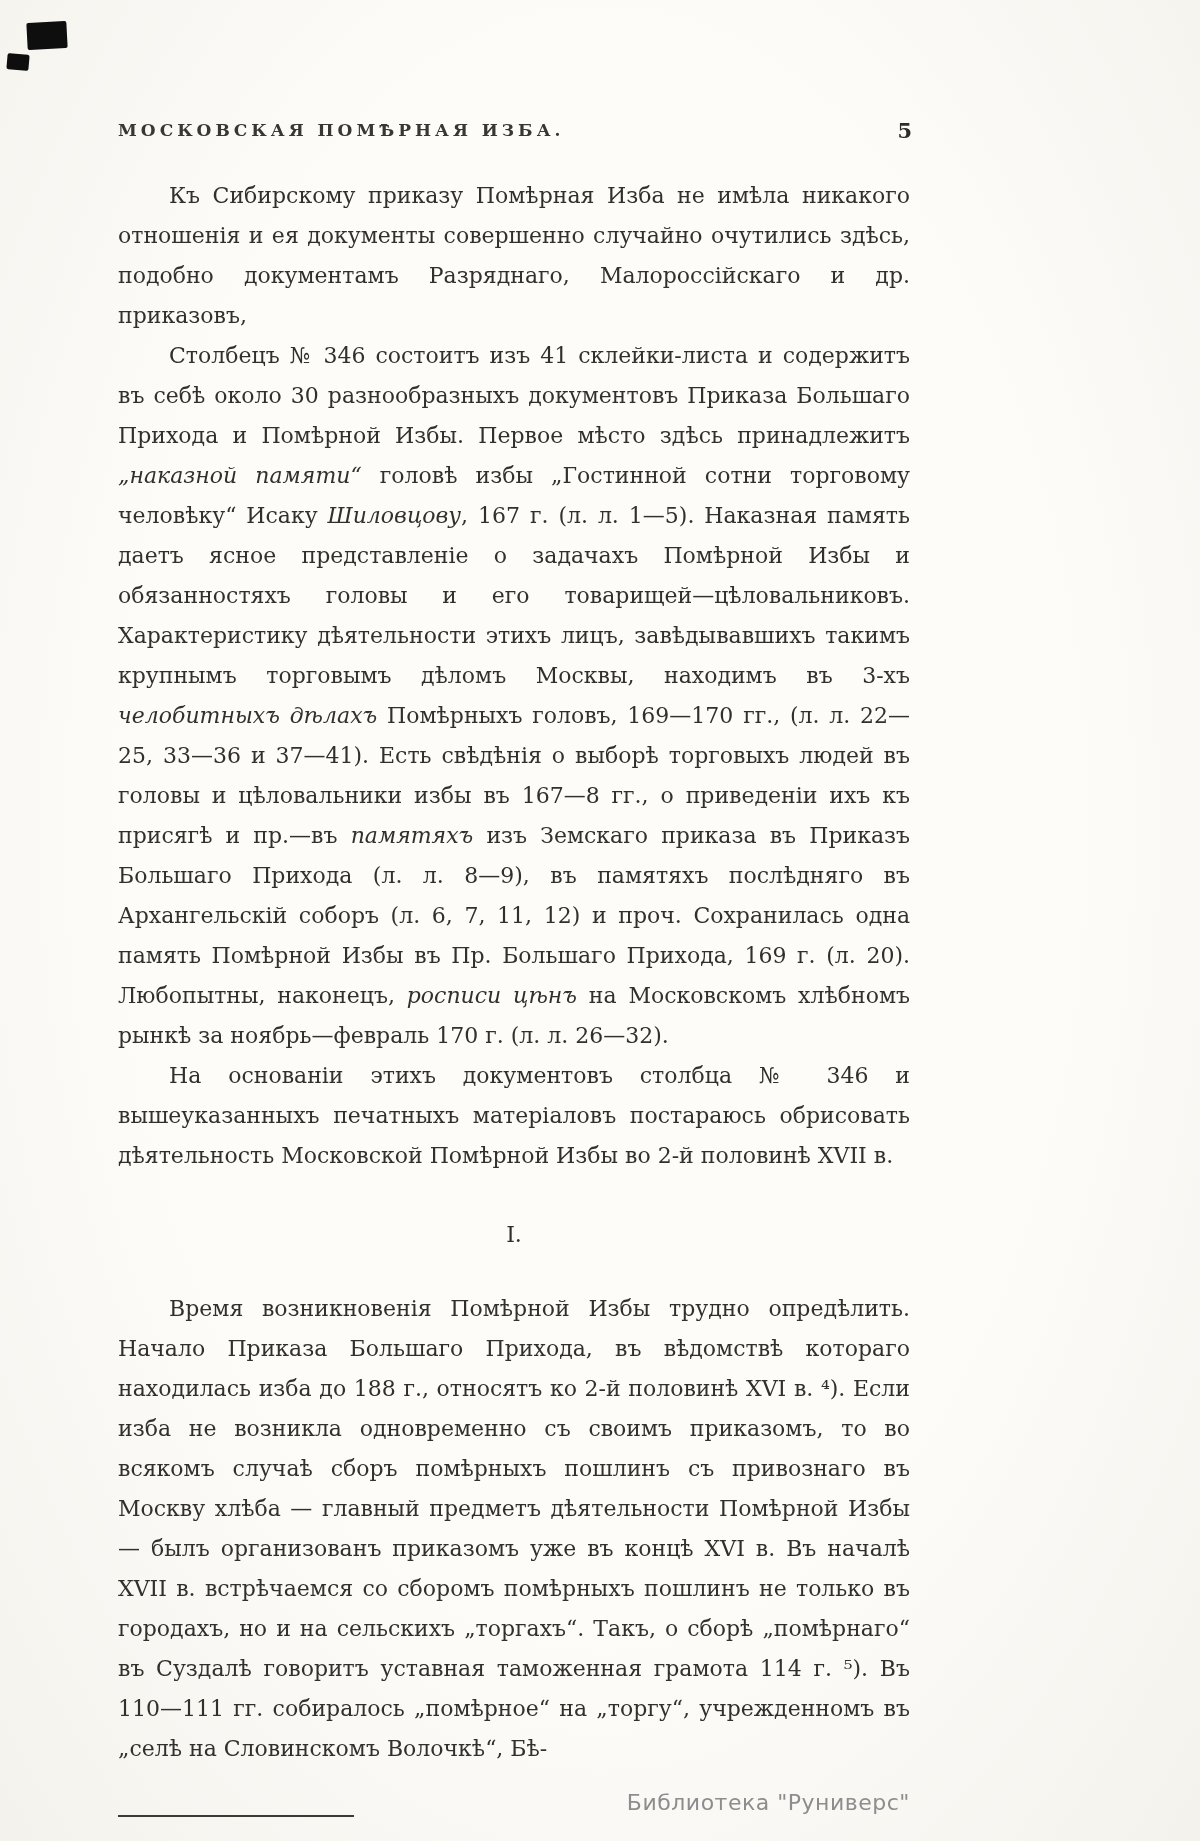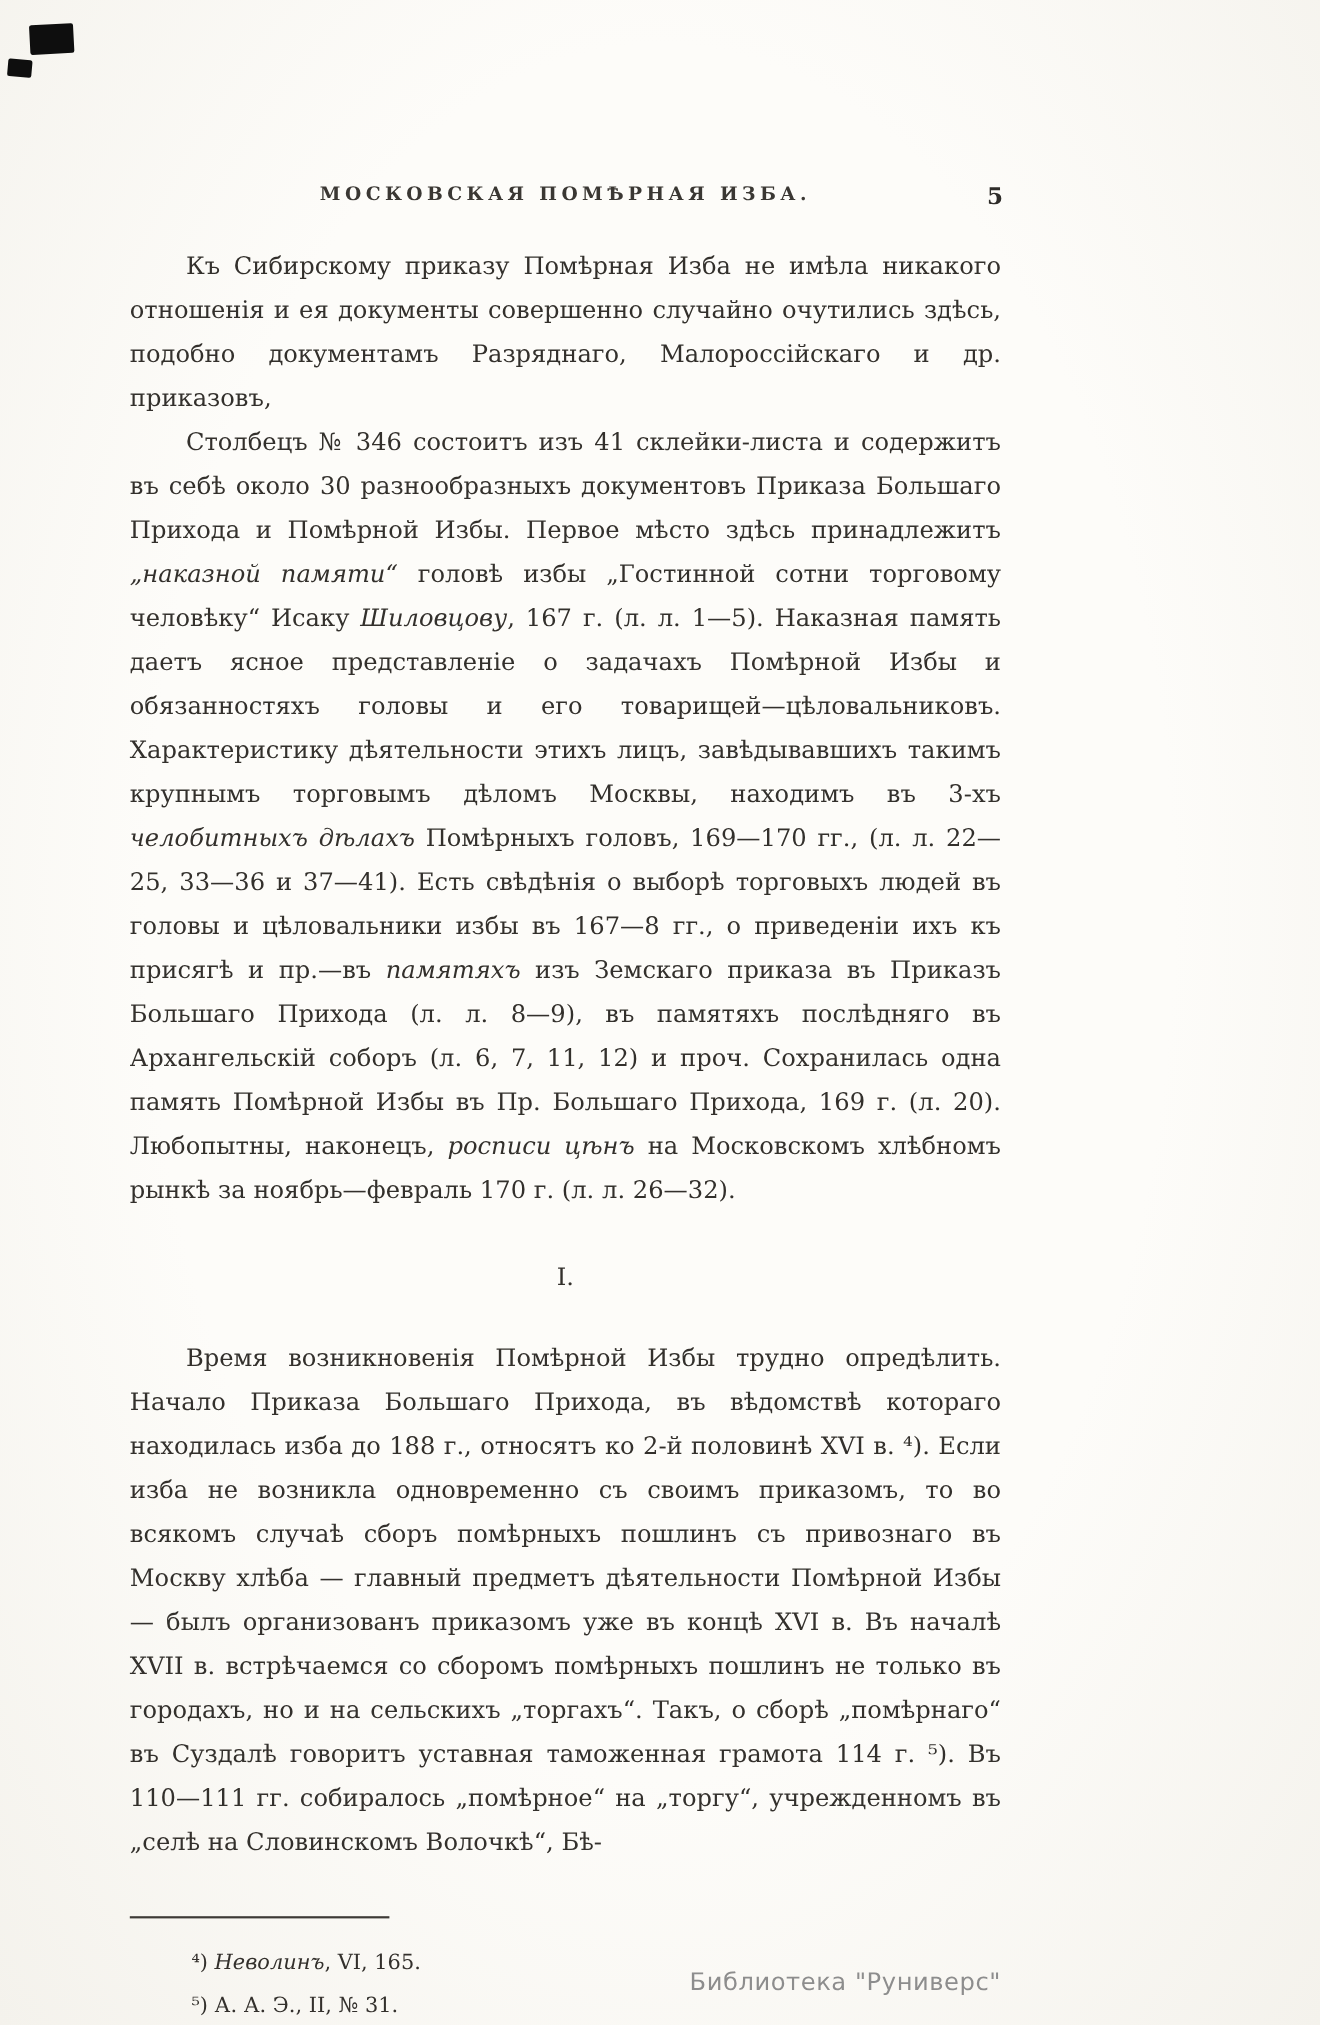--- a/index.html
+++ b/index.html
@@ -18,24 +18,23 @@
 
   .content {
     position: absolute;
     left: 118px;
     top: 120px;
     width: 792px;
   }
 
   .header {
     position: relative;
-    text-align: center;
+    text-align: left;
     height: 30px;
     margin-bottom: 26px;
-    margin-top: 47px;
   }
   .running-title {
     font-size: 17px;
     letter-spacing: 4px;
     font-weight: bold;
     color: #3a3733;
   }
   .page-number {
     position: absolute;
     right: -2px;
@@ -98,20 +97,21 @@
 
     <div class="header">
       <span class="running-title">МОСКОВСКАЯ ПОМѢРНАЯ ИЗБА.</span>
       <span class="page-number">5</span>
     </div>
 
     <p class="body-par"><span>Къ Сибирскому приказу Помѣрная Изба не имѣла никакого отношенія и ея документы совершенно случайно очутились здѣсь, подобно документамъ Разряднаго, Малороссійскаго и др. приказовъ,</span></p>
 
     <p class="body-par"><span>Столбецъ № 346 состоитъ изъ 41 склейки-листа и содержитъ въ себѣ около 30 разнообразныхъ документовъ Приказа Большаго Прихода и Помѣрной Избы. Первое мѣсто здѣсь принадлежитъ </span><i>„наказной памяти“</i><span> головѣ избы „Гостинной сотни торговому человѣку“ Исаку </span><i>Шиловцову</i><span>, 167 г. (л. л. 1—5). Наказная память даетъ ясное представленіе о задачахъ Помѣрной Избы и обязанностяхъ головы и его товарищей—цѣловальниковъ. Характеристику дѣятельности этихъ лицъ, завѣдывавшихъ такимъ крупнымъ торговымъ дѣломъ Москвы, находимъ въ 3-хъ </span><i>челобитныхъ дѣлахъ</i><span> Помѣрныхъ головъ, 169—170 гг., (л. л. 22—25, 33—36 и 37—41). Есть свѣдѣнія о выборѣ торговыхъ людей въ головы и цѣловальники избы въ 167—8 гг., о приведеніи ихъ къ присягѣ и пр.—въ </span><i>памятяхъ</i><span> изъ Земскаго приказа въ Приказъ Большаго Прихода (л. л. 8—9), въ памятяхъ послѣдняго въ Архангельскій соборъ (л. 6, 7, 11, 12) и проч. Сохранилась одна память Помѣрной Избы въ Пр. Большаго Прихода, 169 г. (л. 20). Любопытны, наконецъ, </span><i>росписи цѣнъ</i><span> на Московскомъ хлѣбномъ рынкѣ за ноябрь—февраль 170 г. (л. л. 26—32).</span></p>
 
+    <p class="body-par"><span>На основаніи этихъ документовъ столбца № 346 и вышеуказанныхъ печатныхъ матеріаловъ постараюсь обрисовать дѣятельность Московской Помѣрной Избы во 2-й половинѣ XVII в.</span></p>
 
     <div class="section-heading">I.</div>
 
     <p class="body-par"><span>Время возникновенія Помѣрной Избы трудно опредѣлить. Начало Приказа Большаго Прихода, въ вѣдомствѣ котораго находилась изба до 188 г., относятъ ко 2-й половинѣ XVI в. ⁴). Если изба не возникла одновременно съ своимъ приказомъ, то во всякомъ случаѣ сборъ помѣрныхъ пошлинъ съ привознаго въ Москву хлѣба — главный предметъ дѣятельности Помѣрной Избы — былъ организованъ приказомъ уже въ концѣ XVI в. Въ началѣ XVII в. встрѣчаемся со сборомъ помѣрныхъ пошлинъ не только въ городахъ, но и на сельскихъ „торгахъ“. Такъ, о сборѣ „помѣрнаго“ въ Суздалѣ говоритъ уставная таможенная грамота 114 г. ⁵). Въ 110—111 гг. собиралось „помѣрное“ на „торгу“, учрежденномъ въ „селѣ на Словинскомъ Волочкѣ“, Бѣ-</span></p>
 
     <div class="footnote-rule"></div>
 
     <div class="footnotes">
       <p class="footnote"><span>⁴) </span><i>Неволинъ</i><span>, VI, 165.</span></p>
       <p class="footnote"><span>⁵) А. А. Э., II, № 31.</span></p>

